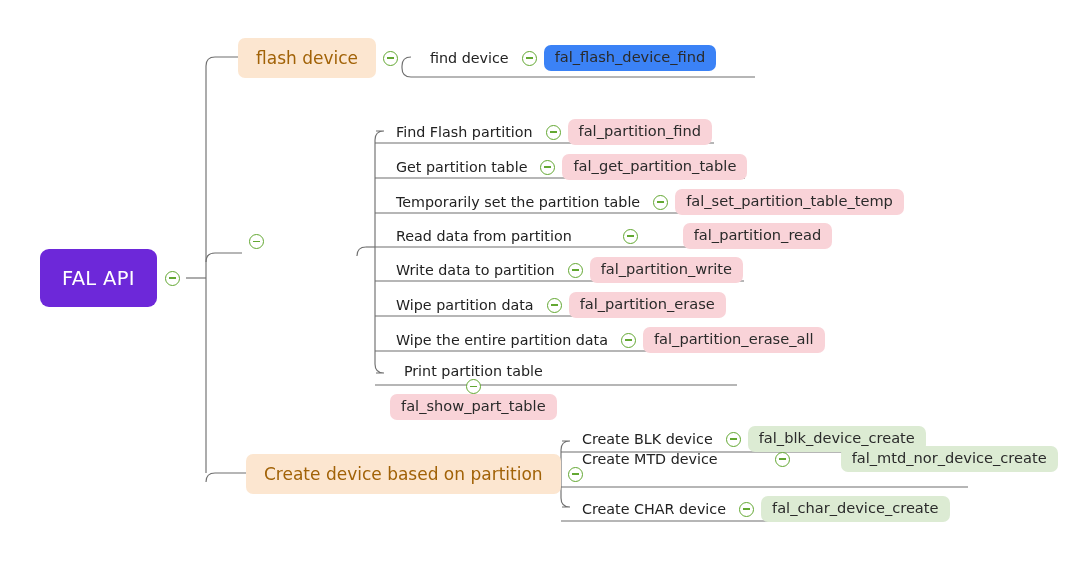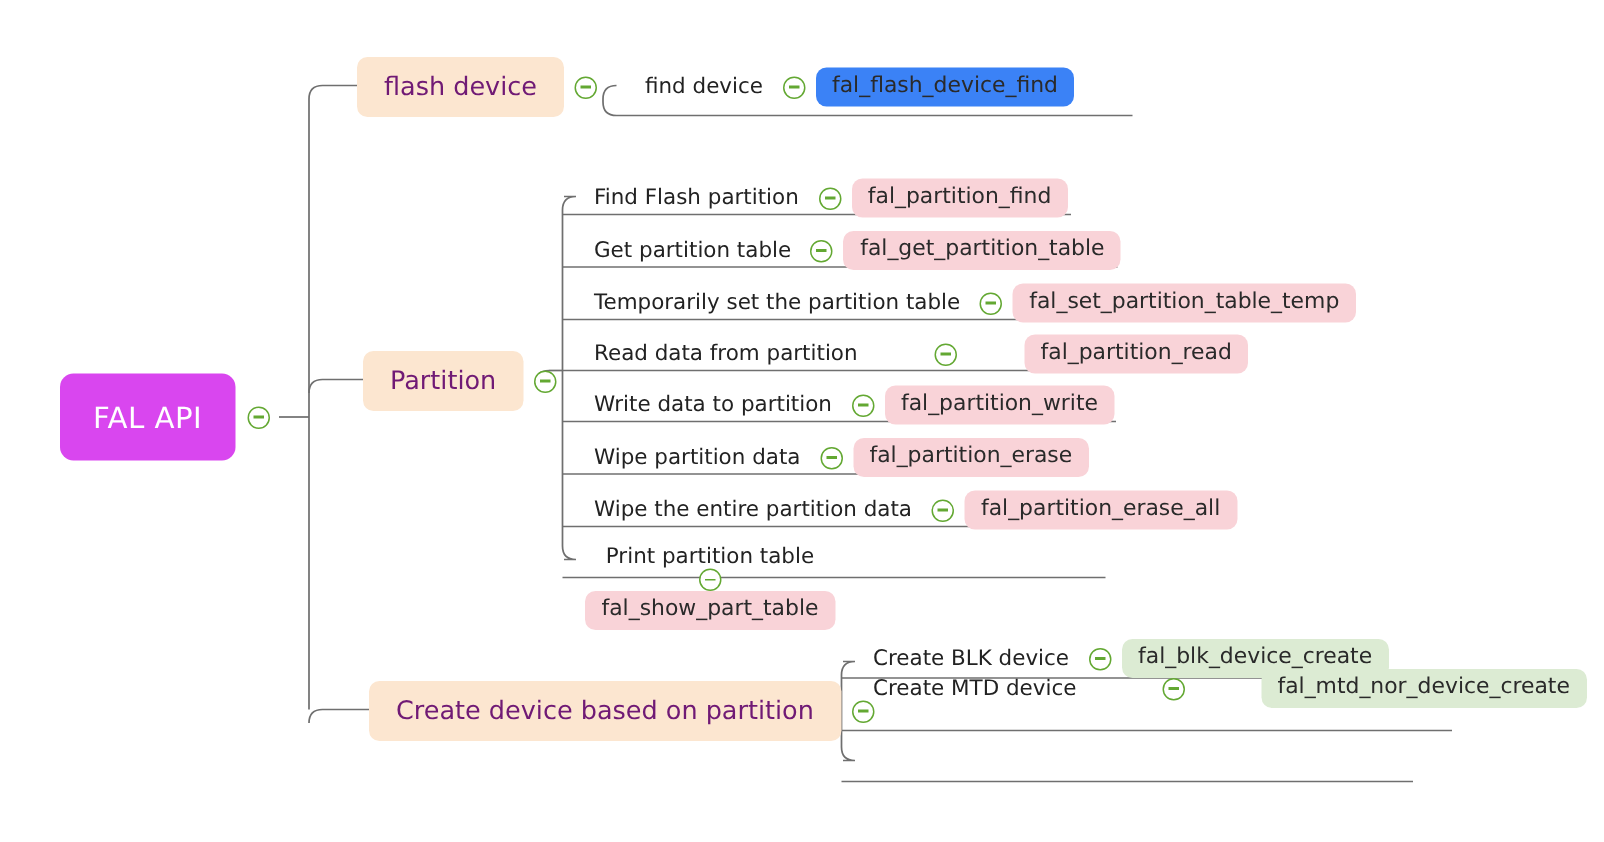--- a/index.html
+++ b/index.html
@@ -42,37 +42,37 @@
   .node {
     position: absolute;
     z-index: 3;
     white-space: nowrap;
     display: flex;
     align-items: center;
   }
 
   
   .root-box {
-    background: #d946ef;
+    background: #6d28d9;
     border-radius: 9px;
     color: #ffffff;
     font-size: 19.5px;
     letter-spacing: .3px;
     padding: 12px 22px;
     height: 58px;
     display: flex;
     align-items: center;
     box-sizing: border-box;
   }
 
   
   .l1-box {
     background: #fce6d0;
     border-radius: 7px;
-    color: #701a75;
+    color: #a16207;
     font-size: 15.5px;
     padding: 0 16px;
     height: 38px;
     display: flex;
     align-items: center;
     box-sizing: border-box;
   }
   .l1-box.big {
     font-size: 17px;
     height: 40px;
@@ -184,23 +184,20 @@
     <span class="toggle"></span>
   </div>
 
   <div class="leaf" style="left:424px; top:45px;">
     <span class="leaf-label">find device</span>
     <span class="toggle"></span>
     <span class="badge orange">fal_flash_device_find</span>
   </div>
 
   <div class="node" style="left:242px; top:234px;">
-    <div class="l1-box big">
-      <span>Partition</span>
-    </div>
     <span class="toggle"></span>
   </div>
 
   <div class="leaf" style="left:390px; top:119px;">
     <span class="leaf-label">Find Flash partition</span>
     <span class="toggle"></span>
     <span class="badge pink">fal_partition_find</span>
   </div>
 
   <div class="leaf" style="left:390px; top:189px;">
@@ -257,14 +254,19 @@
     <span class="toggle"></span>
     <span class="badge green">fal_blk_device_create</span>
   </div>
 
   <div class="leaf" style="left:576px; top:446px;gap:44px;">
     <span class="leaf-label">Create MTD device</span>
     <span class="toggle"></span>
     <span class="badge green">fal_mtd_nor_device_create</span>
   </div>
 
+  <div class="leaf" style="left:576px; top:496px;">
+    <span class="leaf-label">Create CHAR device</span>
+    <span class="toggle"></span>
+    <span class="badge green">fal_char_device_create</span>
+  </div>
 
 </div>
 
 </body></html>

